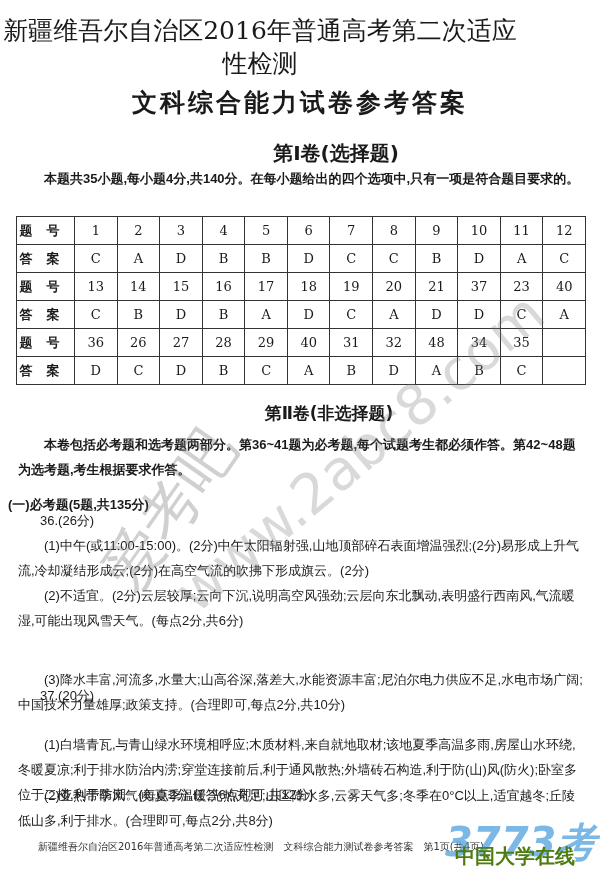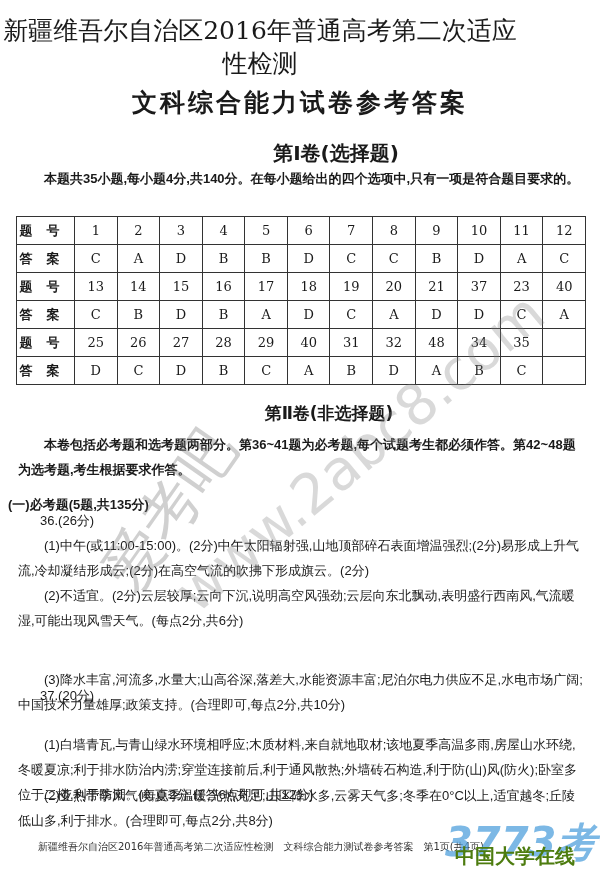--- a/index.html
+++ b/index.html
@@ -96,21 +96,21 @@
         <td>D</td>
         <td>C</td>
         <td>A</td>
         <td>D</td>
         <td>D</td>
         <td>C</td>
         <td>A</td>
       </tr>
       <tr>
         <td class="hdr">题号</td>
-        <td>25</td>
+        <td>36</td>
         <td>26</td>
         <td>27</td>
         <td>28</td>
         <td>29</td>
         <td>40</td>
         <td>31</td>
         <td>32</td>
         <td>48</td>
         <td>34</td>
         <td>35</td>

